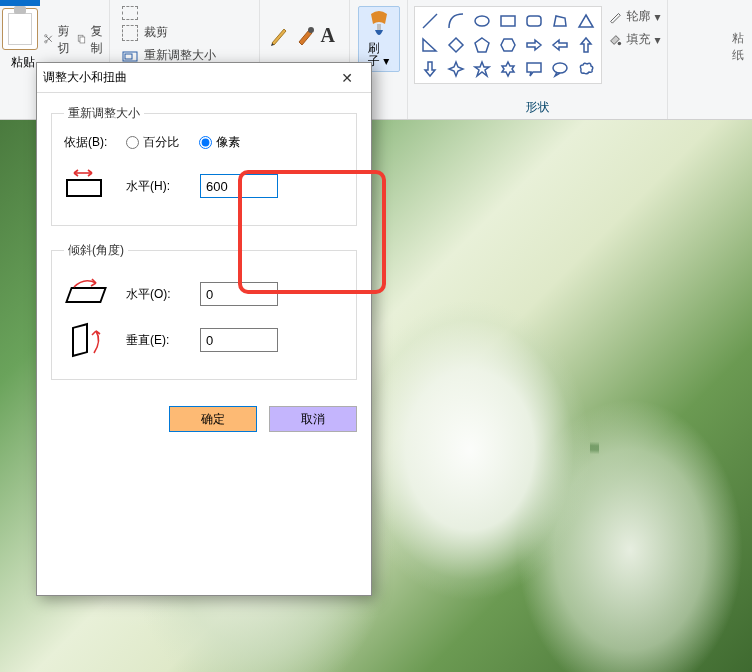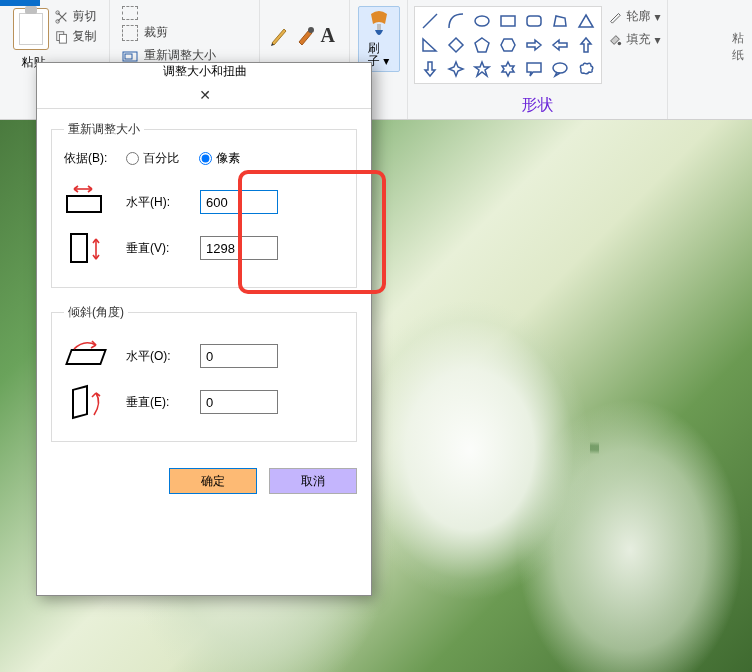--- a/index.html
+++ b/index.html
@@ -26,33 +26,33 @@
   .ribbon-group {
     display: flex;
     flex-direction: column;
     align-items: center;
     padding: 4px 6px 0 6px;
     height: 100%;
     border-right: 1px solid #e1e2e3;
   }
   .ribbon-group .label {
     margin-top: auto;
-    color: #6d28d9;
-    font-size: 16px;
+    color: #0c4a6e;
+    font-size: 12px;
     padding-bottom: 3px;
   }
   .clipboard-group { width: 110px; padding-top:8px;}
   .clip-top { display:flex; }
   .clip-icon {
     width: 36px; height: 42px; background:#fff; border:1px solid #b9915a; border-radius:3px;
     position:relative; margin-right:6px;
   }
   .clip-icon::before { content:""; position:absolute; top:4px; left:5px; right:5px; bottom:4px; background:#fff; border:1px solid #cfcfcf;}
   .clip-icon::after { content:""; position:absolute; top:-3px; left:11px; width:12px; height:8px; background:#c0c0c0; border-radius:2px;}
-  .side-btns { display:flex; flex-direction:column; gap:3px; }
+  .side-btns { display:flex; flex-direction:row; gap:3px; }
   .side-btn { display:flex; align-items:center; gap:4px; color:#444; font-size:12px;}
   .side-btn .ic { width:14px; height:14px; display:inline-block;}
   .paste-label { text-align:center; font-size:12px; margin-top:4px;}
   .image-group { width:150px; display:flex; flex-direction:column; align-items:flex-start; padding-top:6px;}
   .crop-line { display:flex; align-items:center; gap:6px; margin-left:6px; margin-bottom:6px; color:#444;}
   .crop-ic { width:16px; height:16px; border:1px dashed #888; position:relative;}
   .dash-sel { width:16px; height:14px; border:1px dashed #888;}
   .tools-group { width:90px; padding-top:24px;}
   .tool-row { display:flex; gap:6px; align-items:center;}
   .tool-ic { width:20px; height:22px;}
@@ -100,23 +100,22 @@
       linear-gradient(182deg, transparent 48%, rgba(70,120,60,0.5) 49%, rgba(70,120,60,0.5) 50%, transparent 51%) 590px 120px/9px 420px no-repeat;
   }
 
   .dialog {
     position:absolute; top:62px; left:36px; width:336px; height:534px;
     background:#fff; border:1px solid #8a8a8a;
     box-shadow: 4px 4px 14px rgba(0,0,0,0.35);
   }
   .dlg-title {
     display:flex; justify-content:space-between; align-items:center;
-    padding:0 4px 0 6px; height:46px; border-bottom:1px solid #dcdcdc;
+    padding:0 4px 0 6px; height:30px; border-bottom:1px solid #dcdcdc;
     font-size:12px;
-    flex-direction:column;
   }
   .dlg-close {
     width:40px; height:26px; display:flex; align-items:center; justify-content:center;
     font-size:14px; color:#333;
   }
   .dlg-body { padding:12px 14px 10px 14px;}
   fieldset {
     border:1px solid #dcdcdc; padding:12px 12px 16px 12px; margin-bottom:16px;
   }
   legend { padding:0 4px; color:#333;}
@@ -417,31 +416,20 @@
           <svg class="icon-h-arrow" viewBox="0 0 22 8">
               <line x1="2" y1="4" x2="20" y2="4" class="arrow-red" stroke-width="1.6"></line>
               <path d="M2 4 L6 1 M2 4 L6 7 M20 4 L16 1 M20 4 L16 7" class="arrow-red" stroke-width="1.6" fill="none"></path>
             </svg>
           <div class="icon-h-rect"></div>
         </div>
         <span class="dim-label">水平(H):</span>
         <input class="dim-input focused" value="600" style="">
       </div>
 
-      <div class="dim-row">
-        <div class="dim-icon">
-          <div class="icon-v-rect"></div>
-          <svg class="icon-v-arrow" viewBox="0 0 8 24">
-              <line x1="4" y1="2" x2="4" y2="22" class="arrow-red" stroke-width="1.6"></line>
-              <path d="M4 2 L1 6 M4 2 L7 6 M4 22 L1 18 M4 22 L7 18" class="arrow-red" stroke-width="1.6" fill="none"></path>
-            </svg>
-        </div>
-        <span class="dim-label">垂直(V):</span>
-        <input class="dim-input" value="1298" style="">
-      </div>
 
     </fieldset>
 
     <fieldset>
       <legend>倾斜(角度)</legend>
 
       <div class="dim-row">
         <div class="skew-icon-h">
           <div class="para-h"></div>
           <svg class="curv-arrow" style="top:-4px;left:6px" width="30" height="14" viewBox="0 0 30 14">

